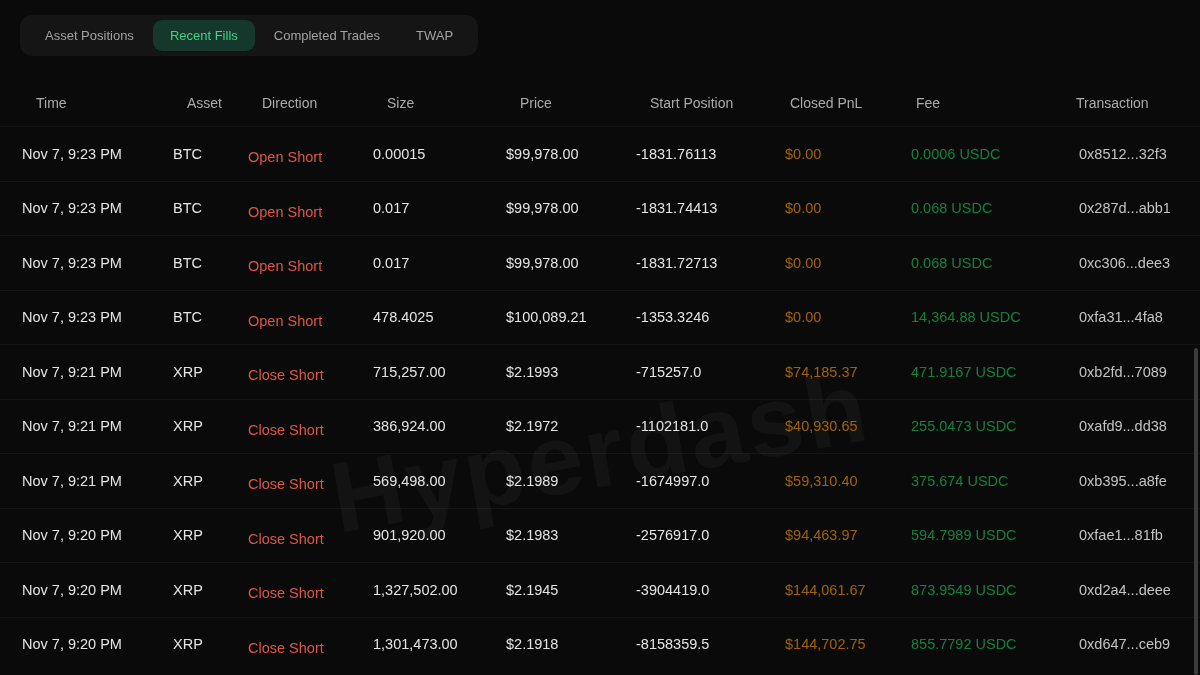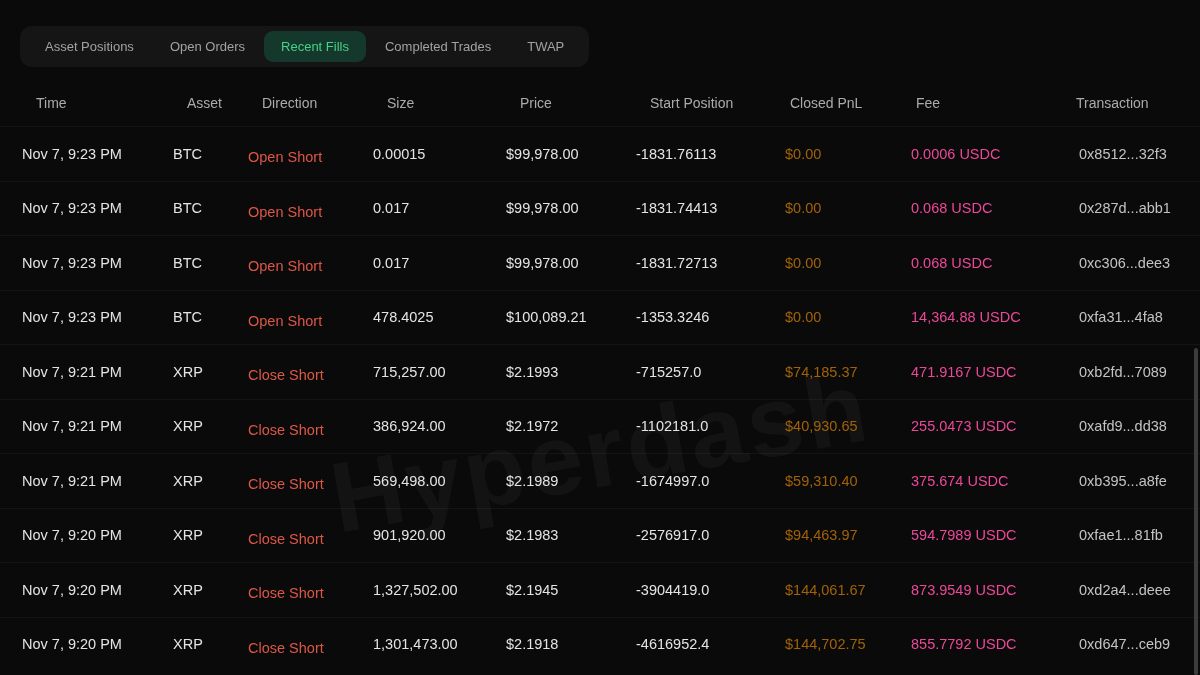--- a/index.html
+++ b/index.html
@@ -7,21 +7,21 @@
   body {
     background:#0a0a0a;
     font-family:"Liberation Sans", sans-serif;
     color:#e4e4e4;
     overflow:hidden;
     position:relative;
   }
 
   
   .tabbar {
-    position:absolute; left:20px; top:26px;
+    position:absolute; left:20px; top:15px;
     display:inline-flex; align-items:flex-end; gap:2px;
     background:#151515; border-radius:12px; padding:5px 8px;
   }
   .tab {
     padding:8px 17px; font-size:13px; color:#a2a2a2;
     border-radius:9px; cursor:pointer; white-space:nowrap;
   }
   .tab.active { background:#14382b; color:#46d183; }
 
   
@@ -43,21 +43,21 @@
   .c1 { flex:0 0 75px; }
   .c2 { flex:0 0 125px; }
   .c3 { flex:0 0 133px; }
   .c4 { flex:0 0 130px; }
   .c5 { flex:0 0 140px; }
   .c6 { flex:0 0 126px; }
   .c7 { flex:0 0 160px; }
   .c8 { flex:1 1 auto; }
   .red   { color:#dd5748;margin-top:7px; }
   .green { color:#a16207;margin-left:9px; }
-  .fee   { color:#ec4899; }
+  .fee   { color:#15803d; }
   .tx    { color:#c3c3c3;margin-left:8px; }
 
   
   .watermark {
     position:absolute; left:50%; top:452px;
     transform:translate(-50%,-50%) rotate(-10deg);
     font-size:100px; font-weight:600; letter-spacing:3px;
     color:rgba(255,255,255,0.04);
     pointer-events:none; user-select:none;
   }
@@ -70,23 +70,20 @@
   }
 </style>
 </head>
 <body>
 
 <div class="watermark">Hyperdash</div>
 
 <div class="tabbar">
     <div class="tab">
     <span>Asset Positions</span>
-  </div>
-    <div class="tab">
-    <span>Open Orders</span>
   </div>
     <div class="tab active">
     <span>Recent Fills</span>
   </div>
     <div class="tab">
     <span>Completed Trades</span>
   </div>
     <div class="tab">
     <span>TWAP</span>
   </div>
@@ -203,21 +200,21 @@
     <div class="td c6 green">$144,061.67</div>
     <div class="td c7 fee">873.9549 USDC</div>
     <div class="td c8 tx">0xd2a4...deee</div>
   </div>
       <div class="tr">
     <div class="td c0">Nov 7, 9:20 PM</div>
     <div class="td c1">XRP</div>
     <div class="td c2 red">Close Short</div>
     <div class="td c3">1,301,473.00</div>
     <div class="td c4">$2.1918</div>
-    <div class="td c5">-4616952.4</div>
+    <div class="td c5">-8158359.5</div>
     <div class="td c6 green">$144,702.75</div>
     <div class="td c7 fee">855.7792 USDC</div>
     <div class="td c8 tx">0xd647...ceb9</div>
   </div>
     </div>
 </div>
 
 <div class="scrollbar-thumb"></div>
 
 </body></html>

